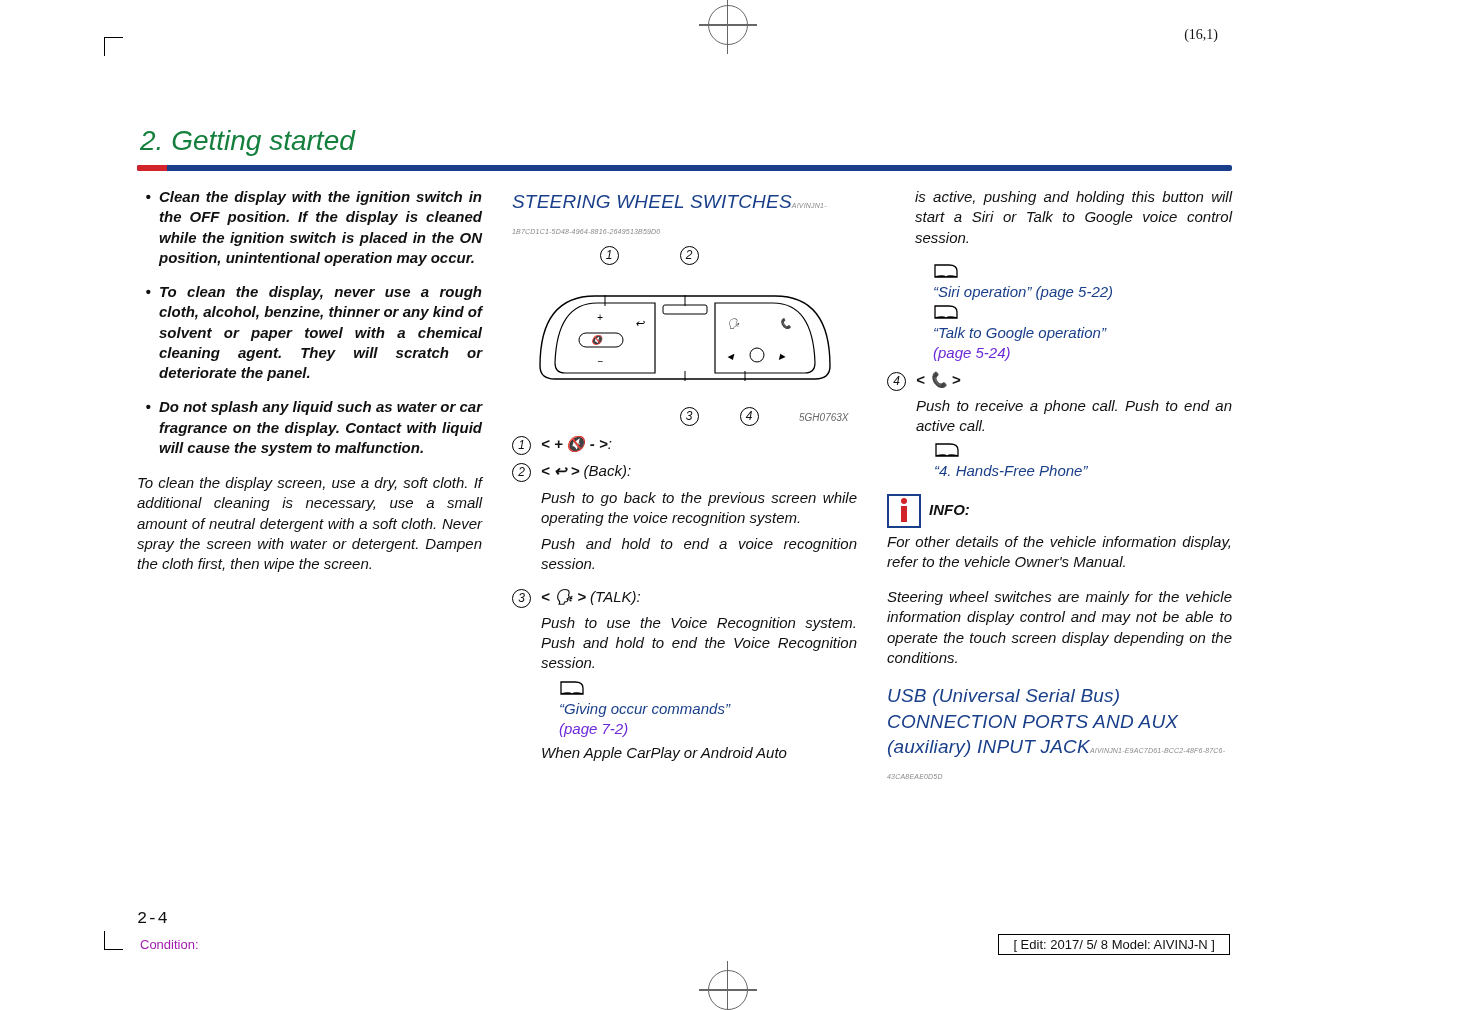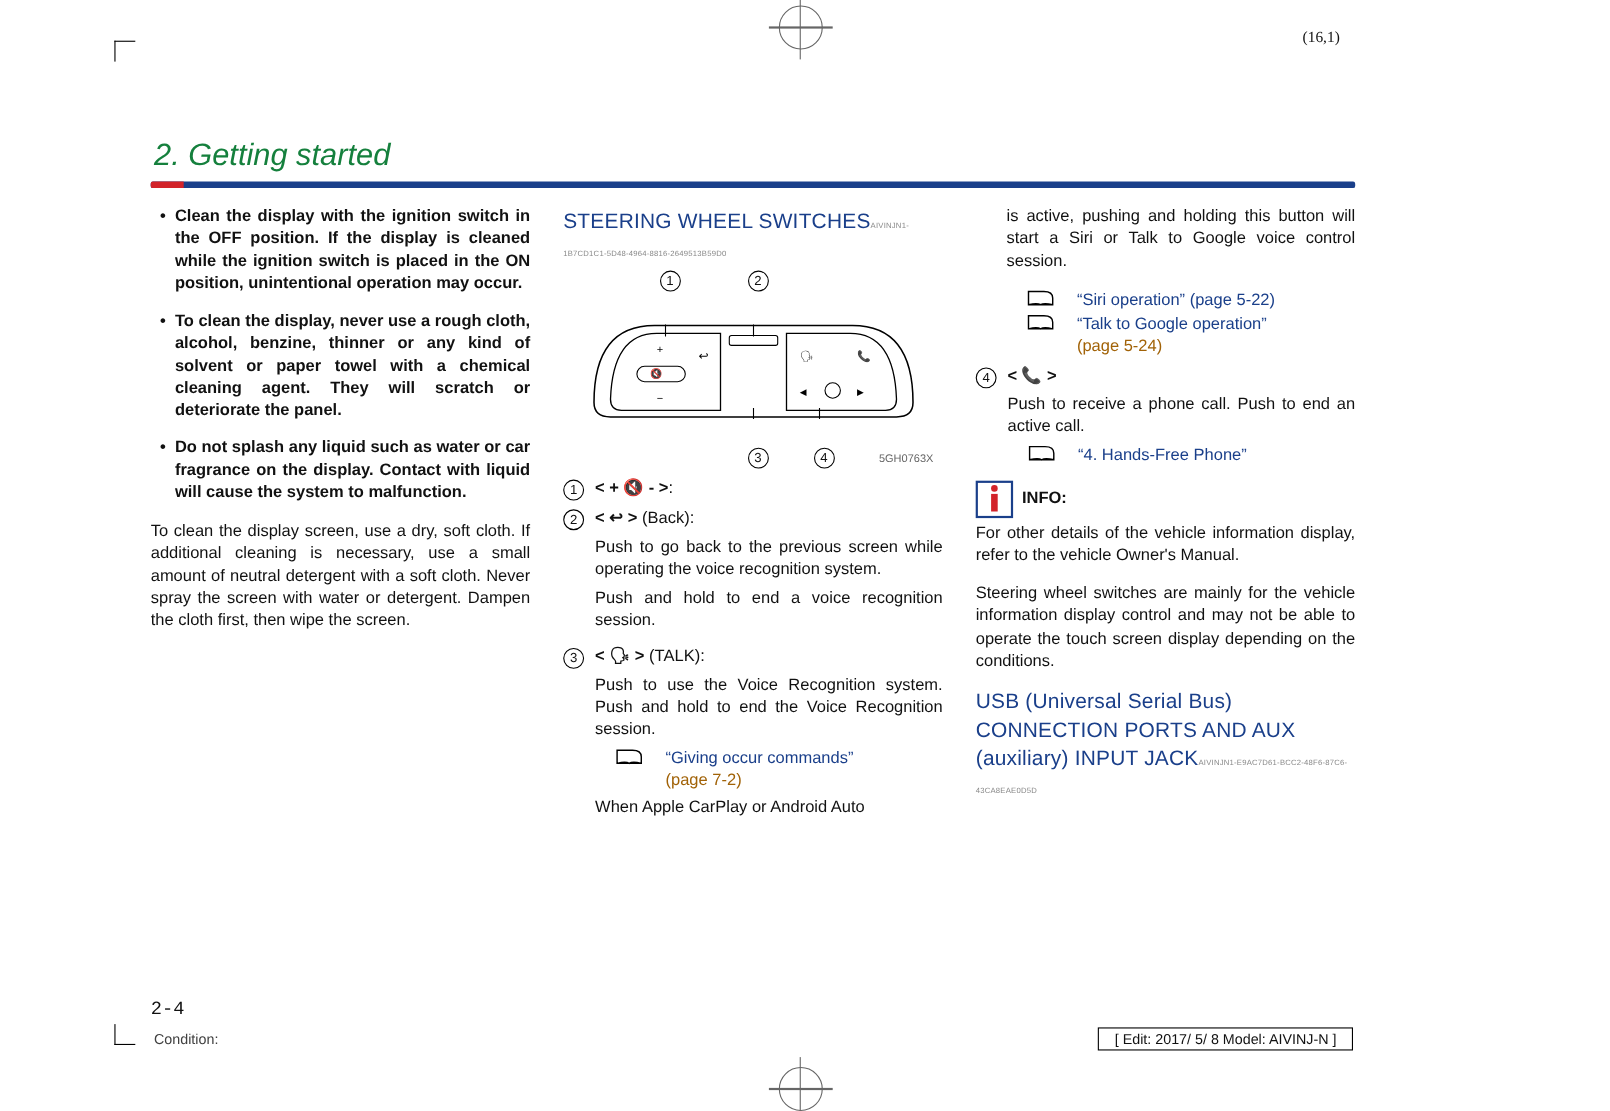--- a/index.html
+++ b/index.html
@@ -79,20 +79,21 @@
     left: 32px; top: 182px;
     width: 1095px;
     display: flex;
     gap: 30px;
   }
   .col {
     flex: 1 1 0;
     font-size: 15px;
     line-height: 1.35;
     text-align: justify;
+    font-style: italic;
   }
   .col h3 {
     color: #1a3f8a;
     font-family: "Trebuchet MS", sans-serif;
     font-weight: 400;
     font-size: 19px;
     margin: 2px 0 4px 0;
     letter-spacing: 0.2px;
     text-align: left;
   }
@@ -166,33 +167,34 @@
   }
   .enum .body p {
     margin: 6px 0 6px 0;
   }
   .sym {
     font-family: "Segoe UI Symbol", "Apple Symbols", sans-serif;
   }
 
   .ref-line {
     display: flex;
-    gap: 20px;
+    gap: 3px;
     align-items: flex-start;
     margin: 2px 0 2px 18px;
     text-align: left;
+    flex-direction: column;
   }
   .ref-icon {
     flex: 0 0 auto;
     width: 26px; height: 16px;
     background: #fff;
   }
   .ref-icon svg { width: 26px; height: 16px; }
   .ref-text { color: #1a3f8a; }
-  .ref-page { color: #a16207; }
+  .ref-page { color: #6d28d9; }
 
   .info-row {
     display: flex;
     align-items: center;
     gap: 8px;
     margin: 10px 0 4px 0;
   }
   .info-icon {
     width: 30px; height: 30px;
     border: 2px solid #1a3f8a;
@@ -221,21 +223,21 @@
     position: absolute;
     left: 32px;
     top: 904px;
     font-size: 17px;
     font-family: Liberation Mono, monospace;
   }
   .condition {
     position: absolute;
     left: 35px;
     bottom: 58px;
-    color: #404040;
+    color: #a21caf;
     font-size: 13px;
     margin-top: 32px;
   }
   .edit-box {
     position: absolute;
     right: 120px;
     bottom: 55px;
     border: 1px solid #000;
     font-size: 13px;
     padding: 2px 14px;

